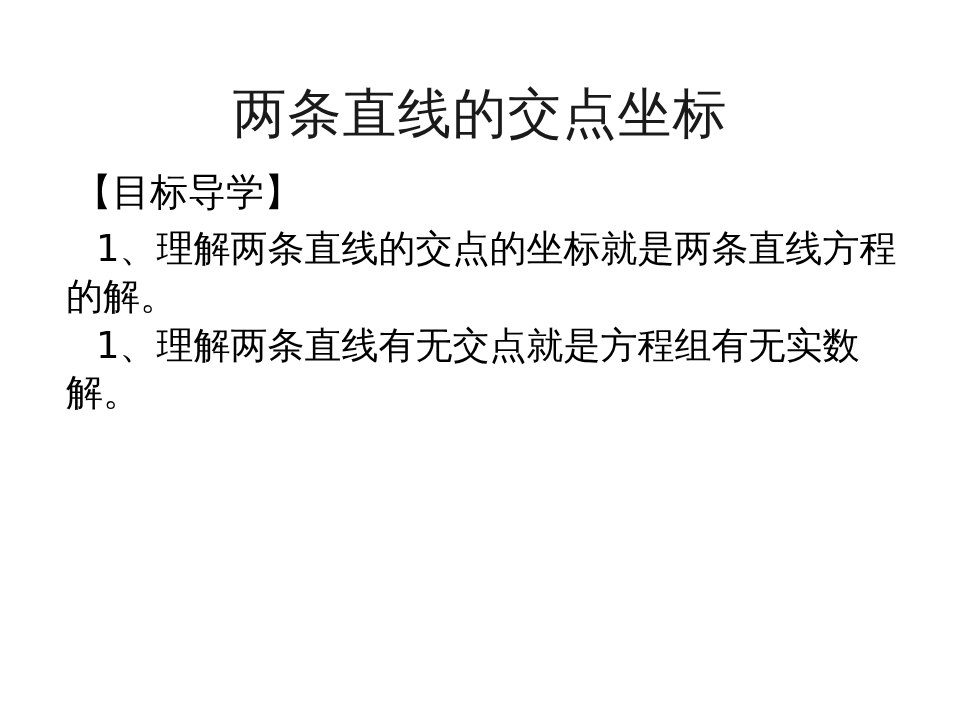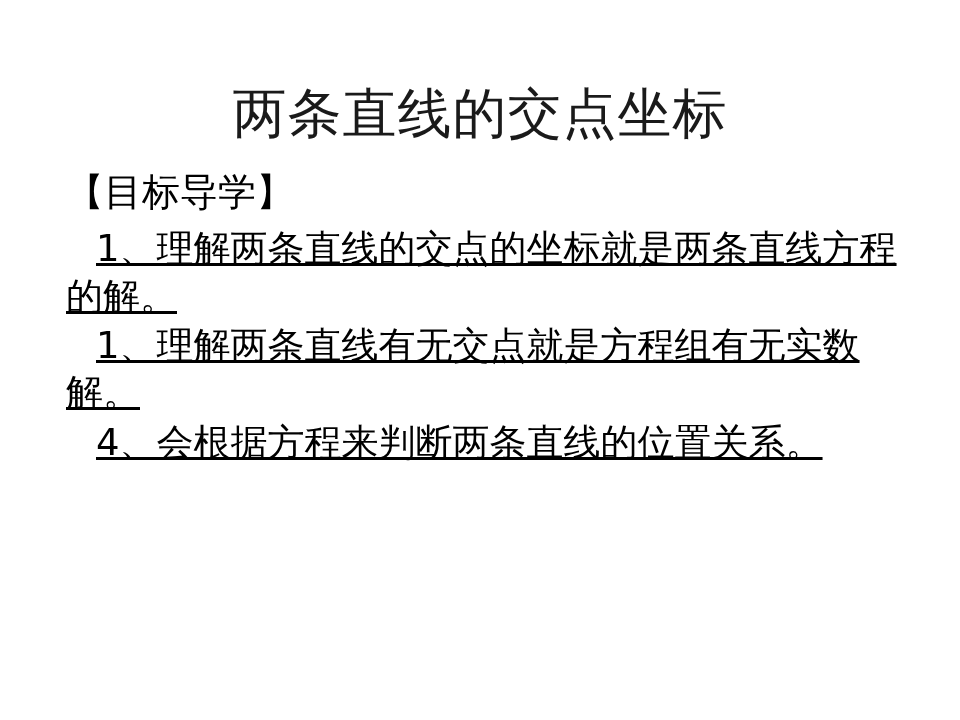--- a/index.html
+++ b/index.html
@@ -36,49 +36,47 @@
   }
   .body-block {
     position: absolute;
     top: 168px;
     left: 66px;
     width: 850px;
   }
   .section-head {
     font-size: 38px;
     line-height: 1.3;
-    margin: 0 0 8px 0;
+    margin: 0 0 8px 8px;
     color: #000000;
   }
   .goal-list {
     margin: 0;
     padding: 0;
     list-style: none;
   }
   .goal-item {
     font-size: 37px;
     line-height: 1.28;
     margin: 0 0 2px 0;
     text-indent: 30px;
     color: #000000;
     word-break: break-all;
-    text-decoration: underline;
   }
 </style>
 </head>
 <body>
 
 <div class="slide">
 
   <h1 class="slide-title">两条直线的交点坐标</h1>
 
   <div class="body-block">
 
     <p class="section-head">【目标导学】</p>
 
     <ul class="goal-list">
       <li class="goal-item">1、理解两条直线的交点的坐标就是两条直线方程的解。</li>
       <li class="goal-item">1、理解两条直线有无交点就是方程组有无实数解。</li>
-      <li class="goal-item">4、会根据方程来判断两条直线的位置关系。</li>
     </ul>
 
   </div>
 </div>
 
 </body></html>

